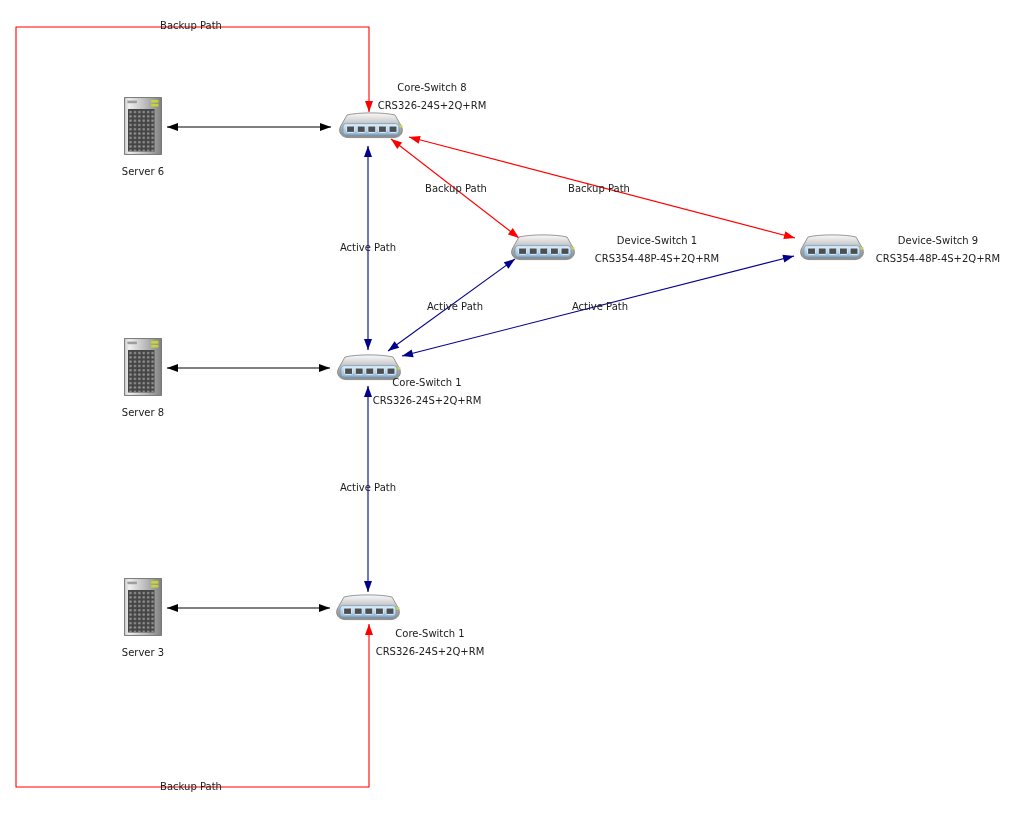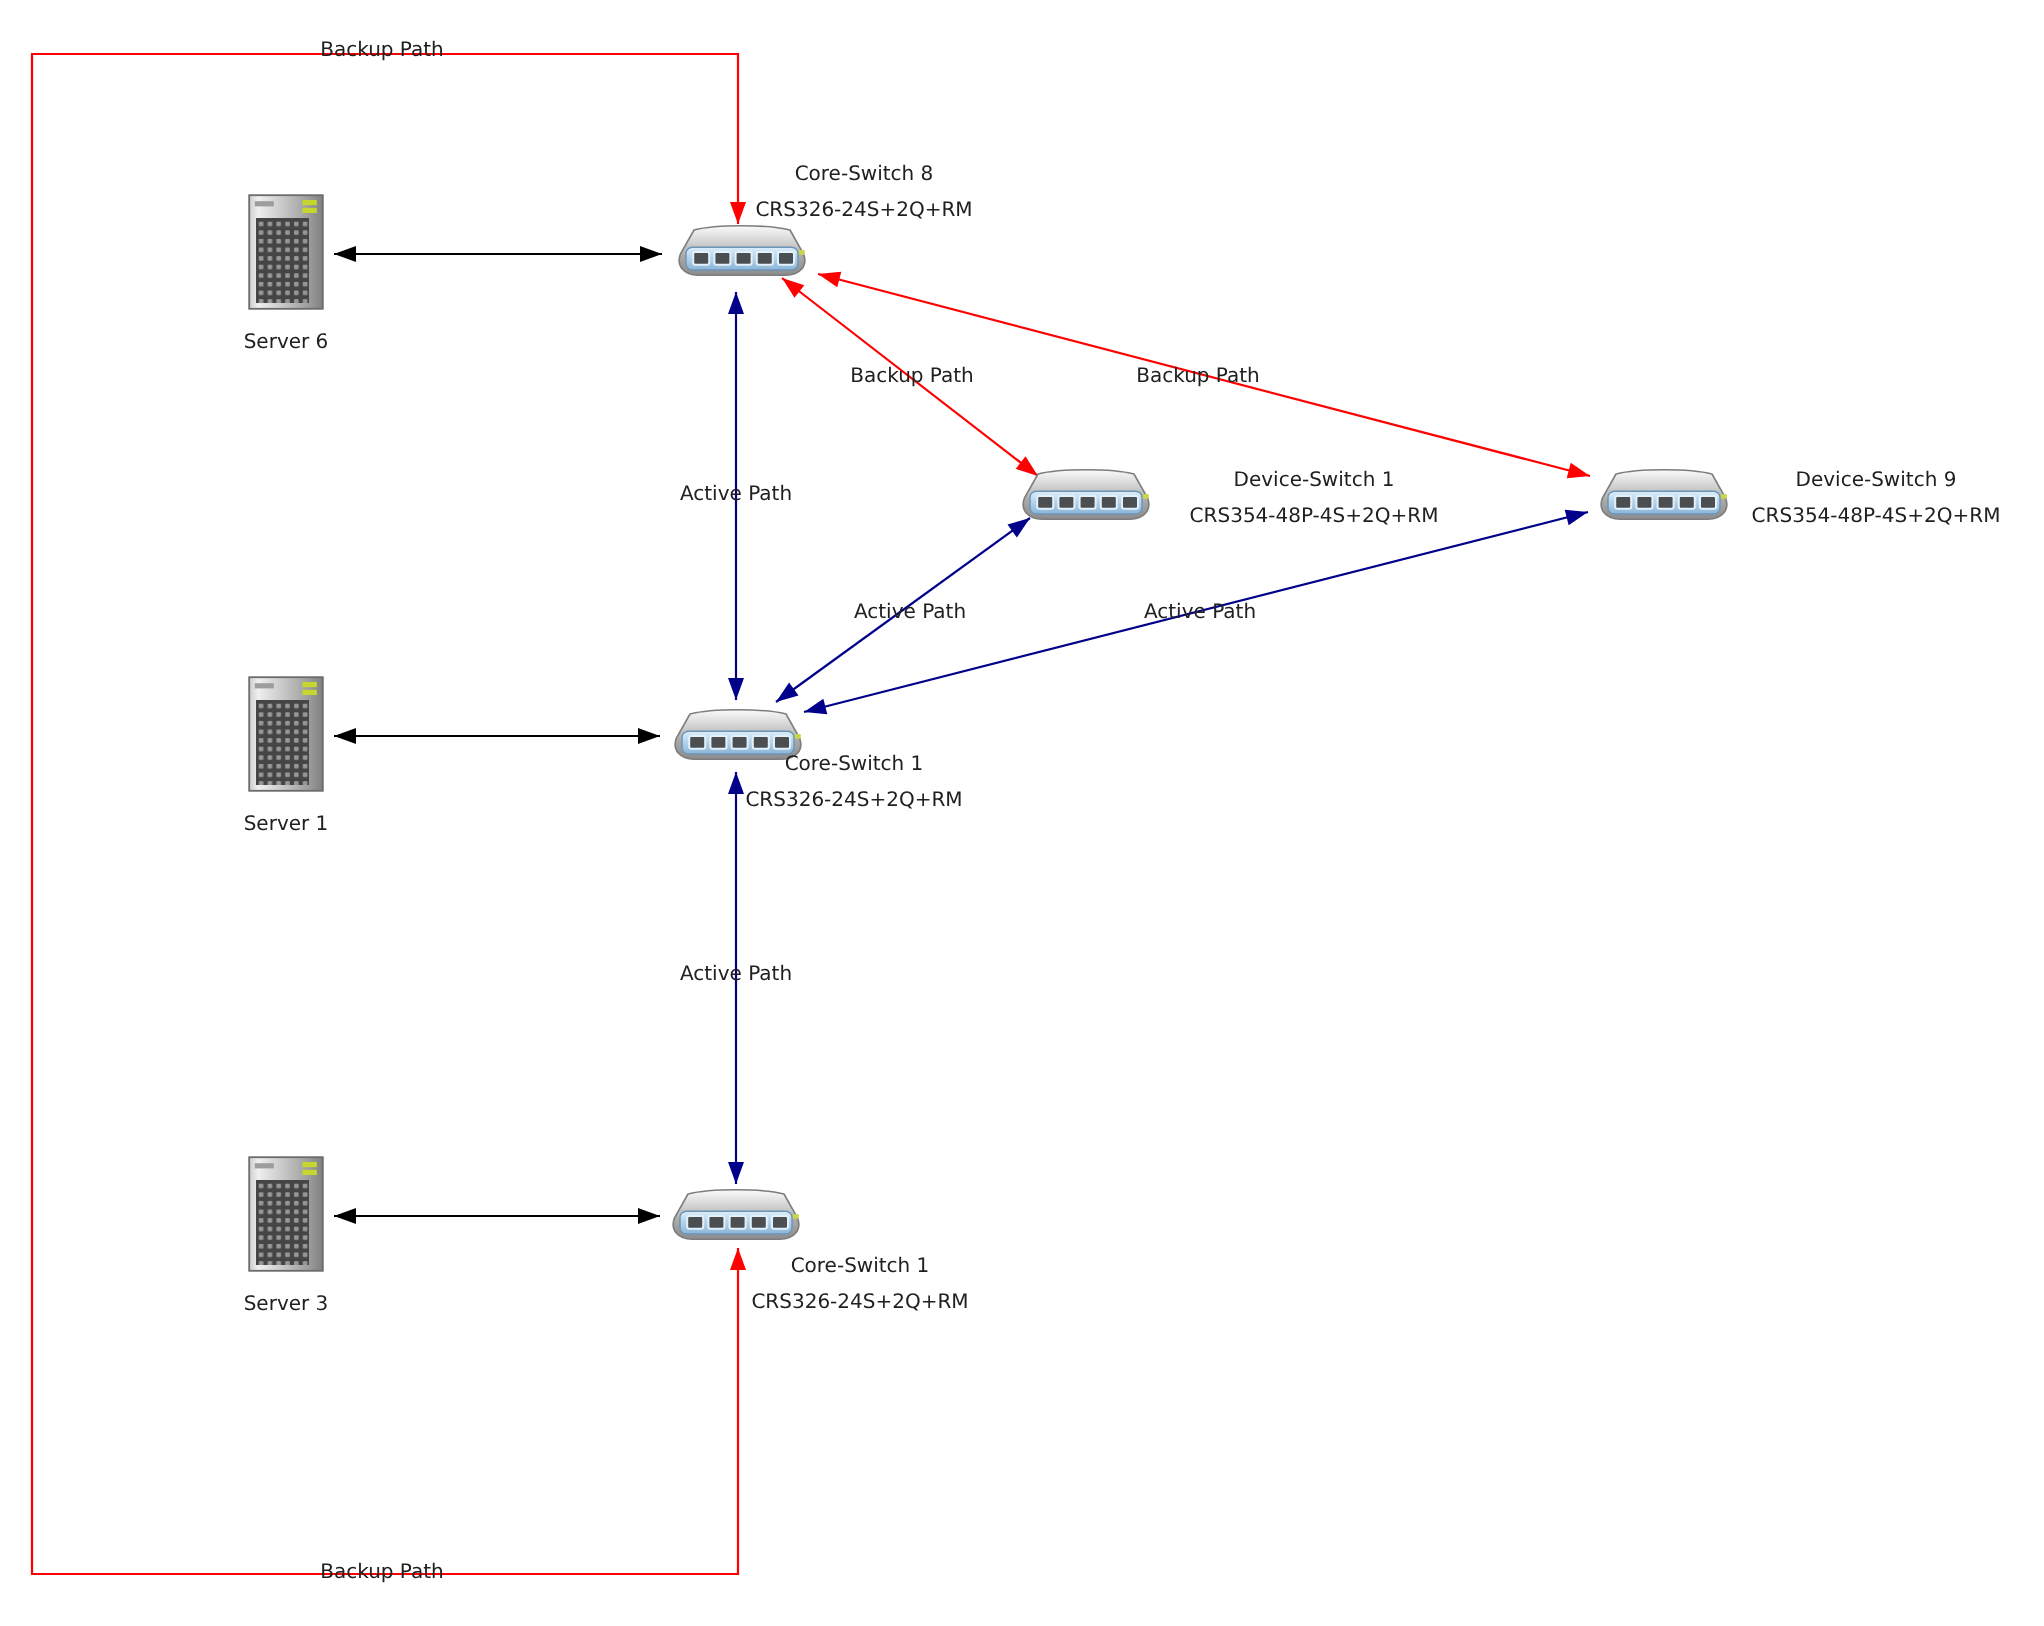--- a/index.html
+++ b/index.html
@@ -142,21 +142,21 @@
         <use href="#sym-switch"></use>
       </svg>
   </div>
   <div class="icon" style="left:797px;top:234px;">
     <svg width="70" height="28" viewBox="0 0 70 28">
         <use href="#sym-switch"></use>
       </svg>
   </div>
 
   <div class="lbl" style="left:143px;top:163px;">Server 6</div>
-  <div class="lbl" style="left:143px;top:404px;">Server 1</div>
+  <div class="lbl" style="left:143px;top:404px;">Server 8</div>
   <div class="lbl" style="left:143px;top:644px;">Server 3</div>
 
   <div class="lbl" style="left:432px;top:79px;">
     <div>Core-Switch 8</div>
     <div>CRS326-24S+2Q+RM</div>
   </div>
   <div class="lbl" style="left:427px;top:374px;">
     <div>Core-Switch 1</div>
     <div>CRS326-24S+2Q+RM</div>
   </div>

